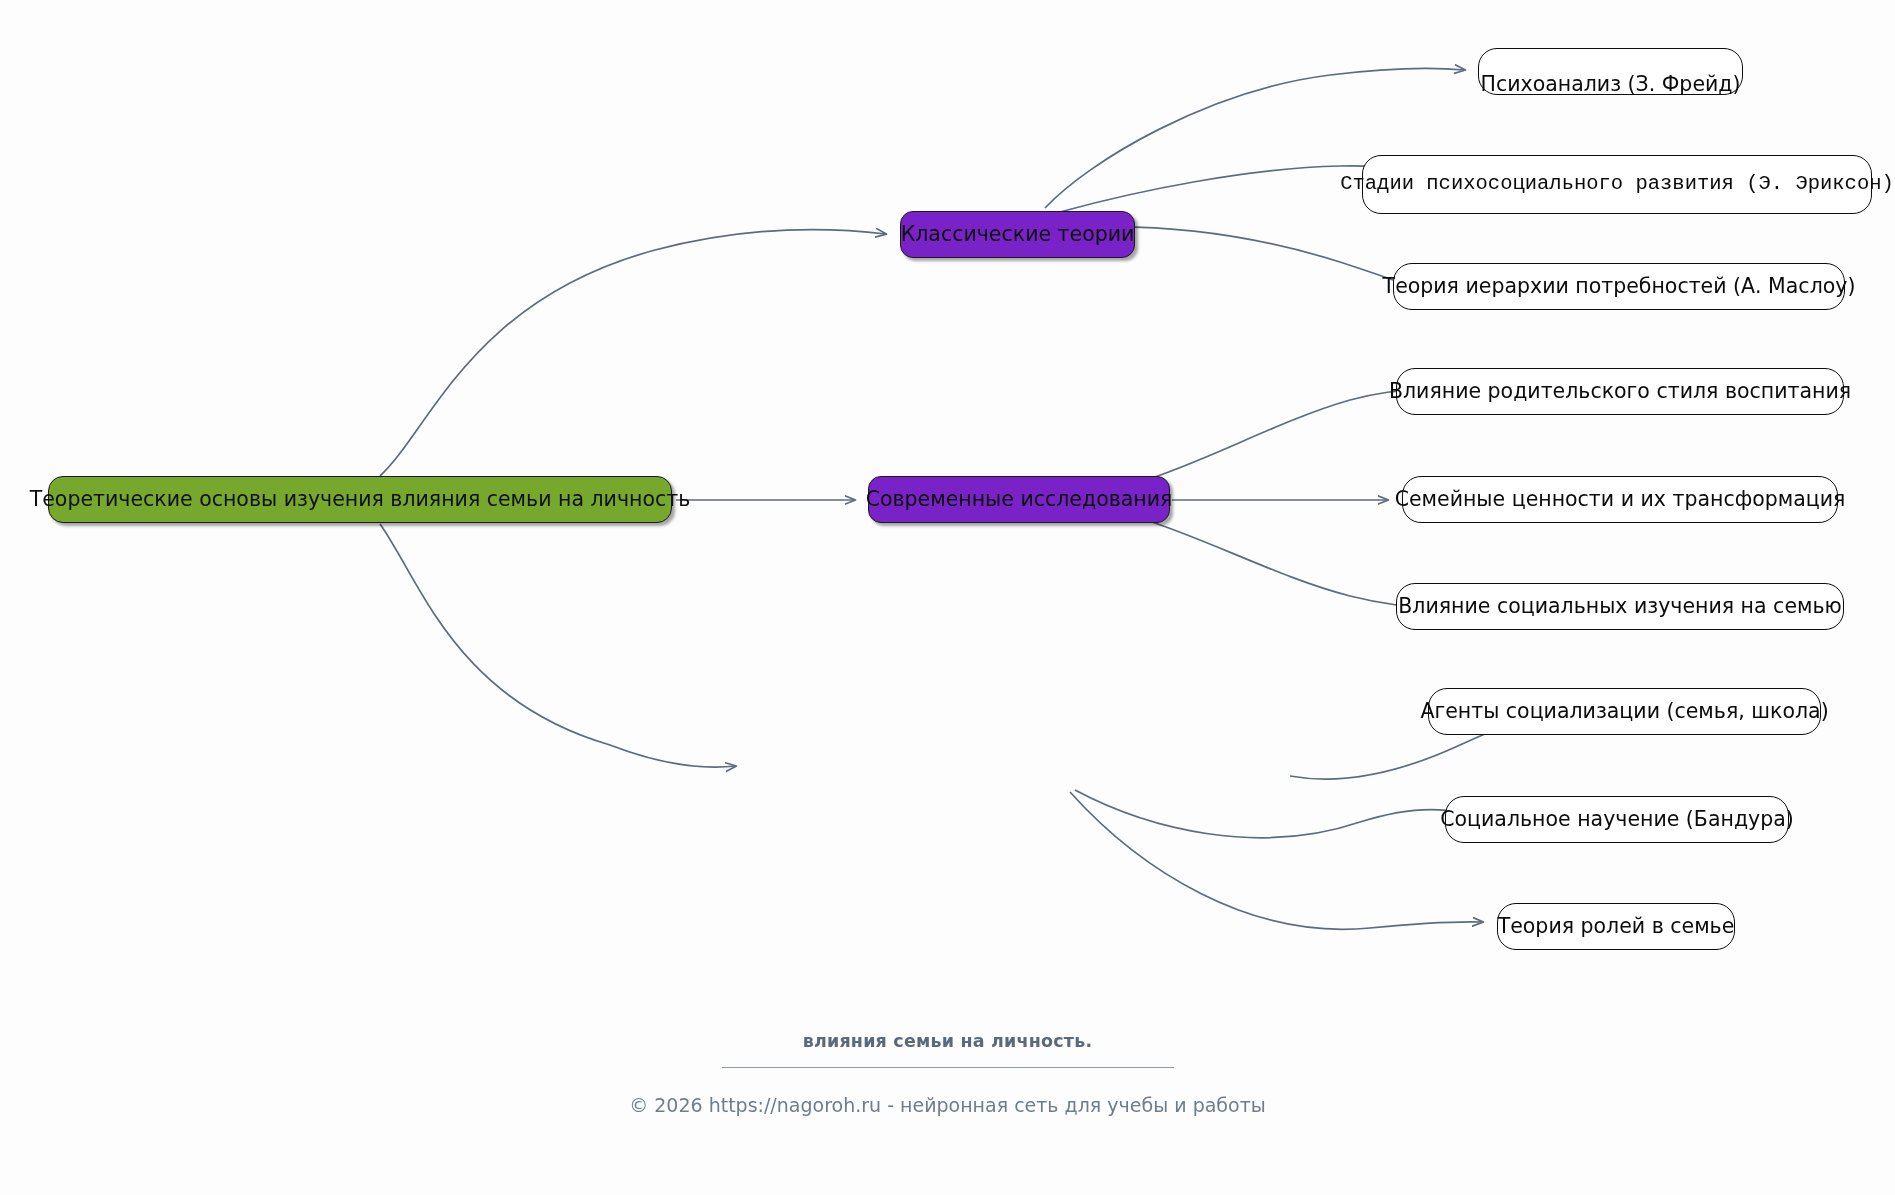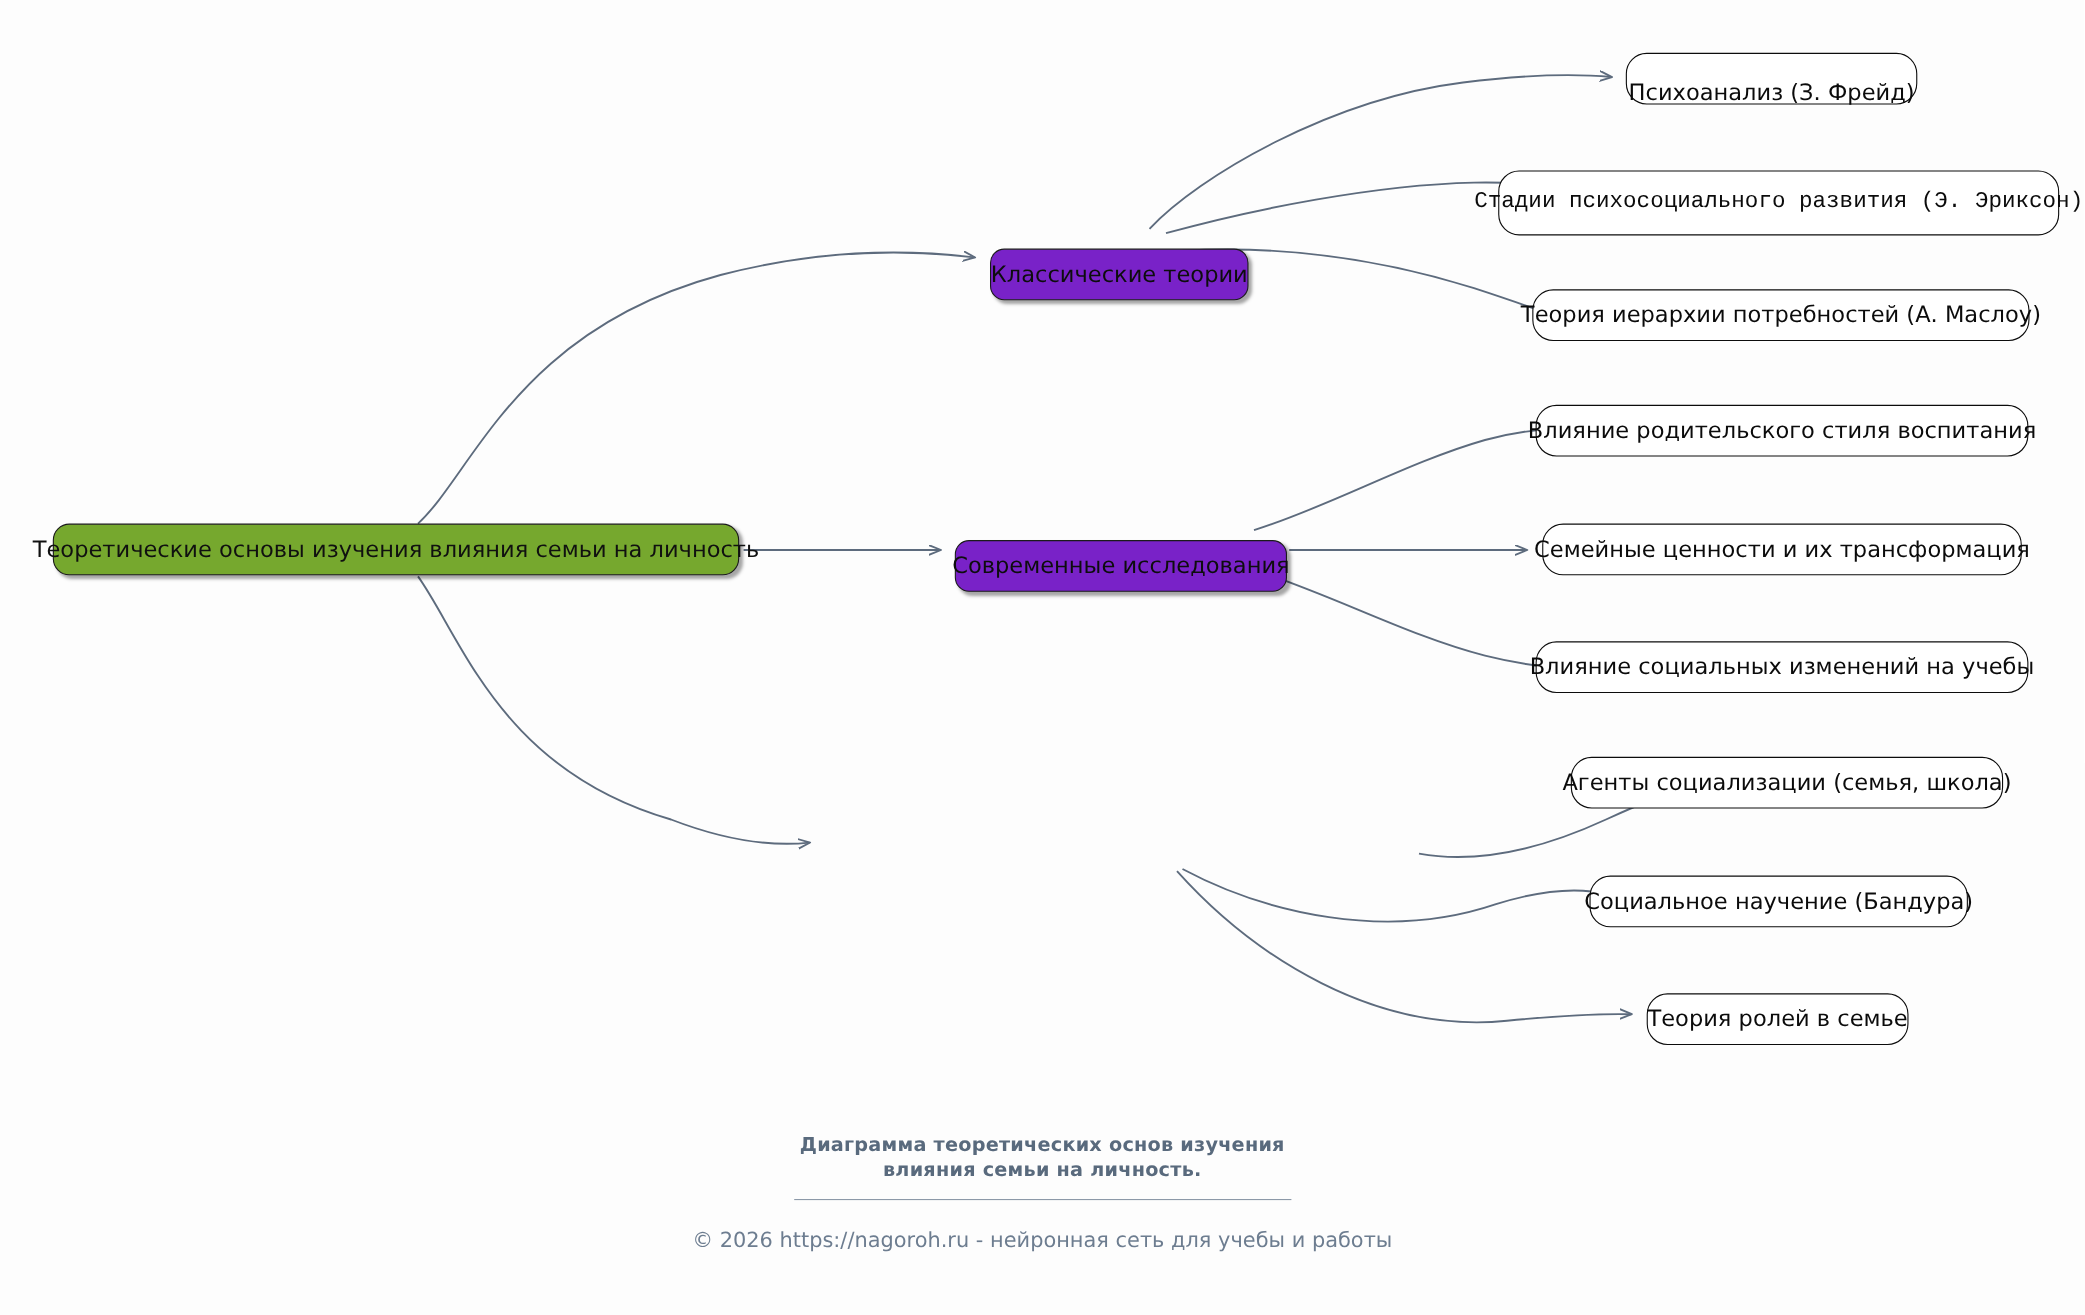--- a/index.html
+++ b/index.html
@@ -46,21 +46,20 @@
     box-shadow: 3px 3px 3px rgba(0,0,0,0.35);
   }
   .node-branch {
     background: #7922c8;
     border: 1.6px solid #1b1b1b;
     border-radius: 13px;
     color: #0d0d0d;
     font-size: 20.5px;
     padding: 0 14px;
     box-shadow: 3px 3px 3px rgba(0,0,0,0.35);
-    margin-top: 15px;
   }
   .node-leaf {
     background: #ffffff;
     border: 1.7px solid #0c0c0c;
     border-radius: 19px;
     color: #0b0b0b;
     font-size: 20.5px;
     padding: 0 16px;
   }
   .caption-block {
@@ -140,35 +139,34 @@
   <div class="node node-branch" style="left: 868px; top: 476px; width: 302px; height: 47px; background: rgb(121, 34, 200);">
     <span>Современные исследования</span>
   </div>
   <div class="node node-leaf" style="left: 1396px; top: 368px; width: 448px; height: 47px;">
     <span>Влияние родительского стиля воспитания</span>
   </div>
   <div class="node node-leaf" style="left: 1402px; top: 476px; width: 436px; height: 47px;">
     <span>Семейные ценности и их трансформация</span>
   </div>
   <div class="node node-leaf" style="left: 1396px; top: 583px; width: 448px; height: 47px;">
-    <span>Влияние социальных изменений на учебы</span>
+    <span>Влияние социальных изучения на семью</span>
   </div>
 
   <div class="node node-leaf" style="left: 1428px; top: 688px; width: 393px; height: 47px;">
     <span>Агенты социализации (семья, школа)</span>
   </div>
   <div class="node node-leaf" style="left: 1445px; top: 796px; width: 344px; height: 47px;">
     <span>Социальное научение (Бандура)</span>
   </div>
   <div class="node node-leaf" style="left: 1497px; top: 903px; width: 238px; height: 47px;">
     <span>Теория ролей в семье</span>
   </div>
 
   <div class="caption-block" style="top:1030px;">
     <div class="caption-title">
-      <div>Диаграмма теоретических основ изучения</div>
       <div>влияния семьи на личность.</div>
     </div>
     <div class="caption-rule"></div>
     <div class="caption-copy">© 2026 https://nagoroh.ru - нейронная сеть для учебы и работы</div>
   </div>
 
 </div>
 
 </body></html>

